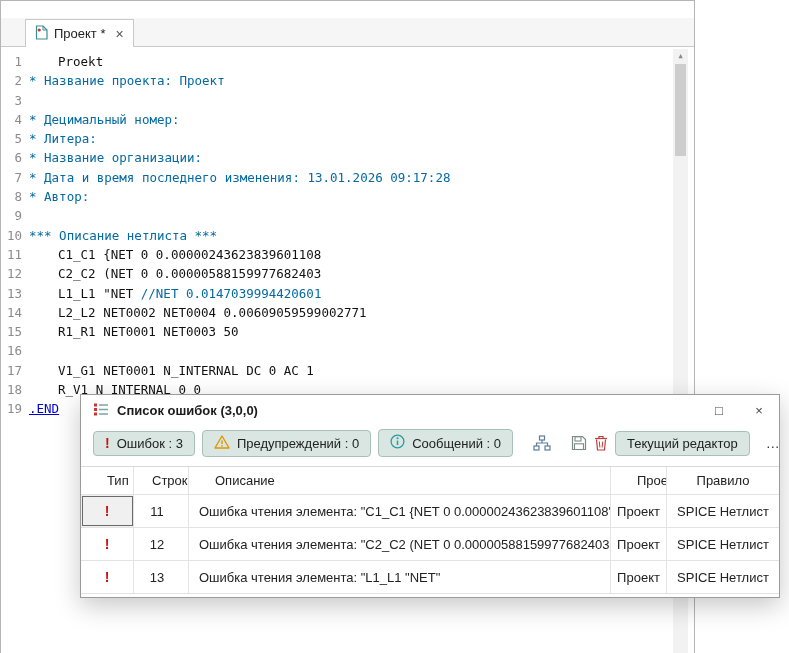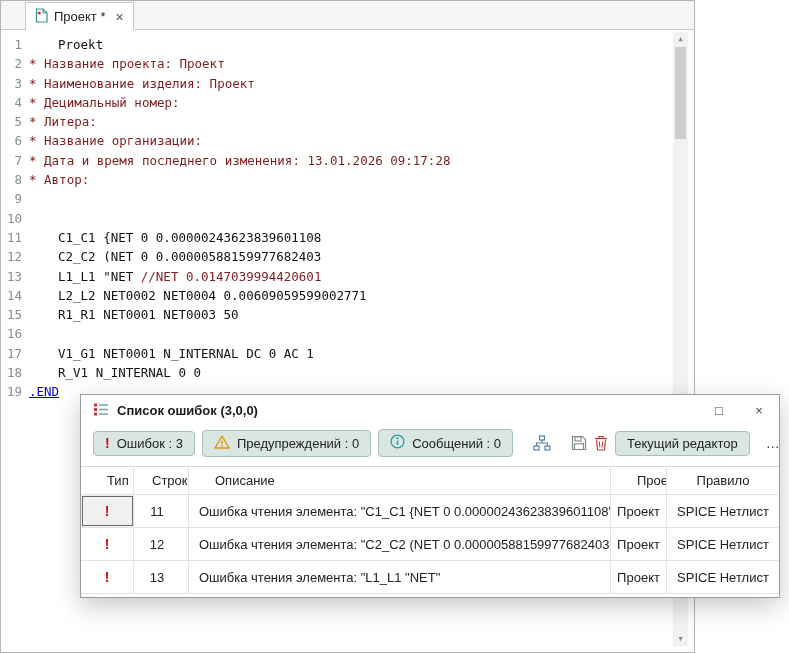--- a/index.html
+++ b/index.html
@@ -1,30 +1,30 @@
 <!DOCTYPE html>
 <html><head>
 <meta charset="utf-8">
 <style>
   * { margin:0; padding:0; box-sizing:border-box; }
   html,body { width:789px; height:653px; background:#ffffff; font-family:"Liberation Sans", sans-serif; overflow:hidden; }
 
   
   .app { position:absolute; left:0; top:0; width:695px; height:653px; background:#fff; border:1px solid #b5b5b5; }
 
-  .tabbar { height:29px; background:#f6f6f6; border-bottom:1px solid #c9c9c9; padding-left:24px; display:flex; align-items:flex-end; }
+  .tabbar { height:29px; background:#f6f6f6; border-bottom:1px solid #c9c9c9; padding-left:24px; display:flex; align-items:flex-end;margin-top:17px; }
   .tab { height:28px; display:inline-flex; align-items:center; gap:6px; padding:0 9px; background:#fff; border:1px solid #c9c9c9; border-bottom:none; margin-bottom:-1px; font-size:13px; color:#222; cursor:default; }
   .tab-close { color:#555; font-size:14px; margin-left:4px; line-height:1; }
 
   .editor { position:relative; height:calc(100% - 29px); background:#fff; padding-top:5px; font-family:"DejaVu Sans Mono","Liberation Mono",monospace; font-size:12.5px; }
   .code-line { display:flex; height:19.3px; line-height:19.3px; white-space:pre; }
   .line-num { width:28px; flex-shrink:0; text-align:right; padding-right:7px; color:#8b8b8b; }
   .line-text { white-space:pre; }
   .plain { color:#111;margin-left:29px; }
-  .comment { color:#7f1d1d; }
+  .comment { color:#0369a1; }
   .directive { color:#0000d4;text-decoration:underline; }
 
   .scrollbar { position:absolute; top:2px; bottom:6px; right:6px; width:15px; background:#f2f2f2; }
   .sb-arrow { height:14px; display:flex; align-items:center; justify-content:center; font-size:7px; color:#8a8a8a; }
   .sb-arrow.down { position:absolute; bottom:0; left:0; right:0; }
   .sb-thumb { position:absolute; top:15px; left:2px; right:2px; height:92px; background:#cdcdcd; }
 
   
   .error-window { position:absolute; left:80px; top:394px; width:700px; height:204px; background:#fff; border:1px solid #9b9b9b; box-shadow:0 8px 24px rgba(0,0,0,0.22); display:flex; flex-direction:column; font-size:13px; color:#222; }
 
@@ -68,28 +68,28 @@
       </span>
       <span>Проект *</span>
       <span class="tab-close">×</span>
     </div>
   </div>
 
   <div class="editor">
     <div id="code-lines">
         <div class="code-line"><span class="line-num">1</span><span class="line-text"><span class="plain">Proekt</span></span></div>
         <div class="code-line"><span class="line-num">2</span><span class="line-text"><span class="comment">* Название проекта: Проект</span></span></div>
-        <div class="code-line"><span class="line-num">3</span><span class="line-text"><span class="comment">* Наименование изделия: Проект</span></span></div>
+        <div class="code-line"><span class="line-num">3</span></div>
         <div class="code-line"><span class="line-num">4</span><span class="line-text"><span class="comment">* Децимальный номер:</span></span></div>
         <div class="code-line"><span class="line-num">5</span><span class="line-text"><span class="comment">* Литера:</span></span></div>
         <div class="code-line"><span class="line-num">6</span><span class="line-text"><span class="comment">* Название организации:</span></span></div>
         <div class="code-line"><span class="line-num">7</span><span class="line-text"><span class="comment">* Дата и время последнего изменения: 13.01.2026 09:17:28</span></span></div>
         <div class="code-line"><span class="line-num">8</span><span class="line-text"><span class="comment">* Автор:</span></span></div>
         <div class="code-line"><span class="line-num">9</span><span class="line-text"></span></div>
-        <div class="code-line"><span class="line-num">10</span></div>
+        <div class="code-line"><span class="line-num">10</span><span class="line-text"><span class="comment">*** Описание нетлиста ***</span></span></div>
         <div class="code-line"><span class="line-num">11</span><span class="line-text"><span class="plain">C1_C1 {NET 0 0.00000243623839601108</span></span></div>
         <div class="code-line"><span class="line-num">12</span><span class="line-text"><span class="plain">C2_C2 (NET 0 0.00000588159977682403</span></span></div>
         <div class="code-line"><span class="line-num">13</span><span class="line-text"><span class="plain">L1_L1 "NET </span><span class="comment">//NET 0.0147039994420601</span></span></div>
         <div class="code-line"><span class="line-num">14</span><span class="line-text"><span class="plain">L2_L2 NET0002 NET0004 0.00609059599002771</span></span></div>
         <div class="code-line"><span class="line-num">15</span><span class="line-text"><span class="plain">R1_R1 NET0001 NET0003 50</span></span></div>
         <div class="code-line"><span class="line-num">16</span></div>
         <div class="code-line"><span class="line-num">17</span><span class="line-text"><span class="plain">V1_G1 NET0001 N_INTERNAL DC 0 AC 1</span></span></div>
         <div class="code-line"><span class="line-num">18</span><span class="line-text"><span class="plain">R_V1 N_INTERNAL 0 0</span></span></div>
         <div class="code-line"><span class="line-num">19</span><span class="line-text"><span class="directive">.END</span></span></div>
       </div>

